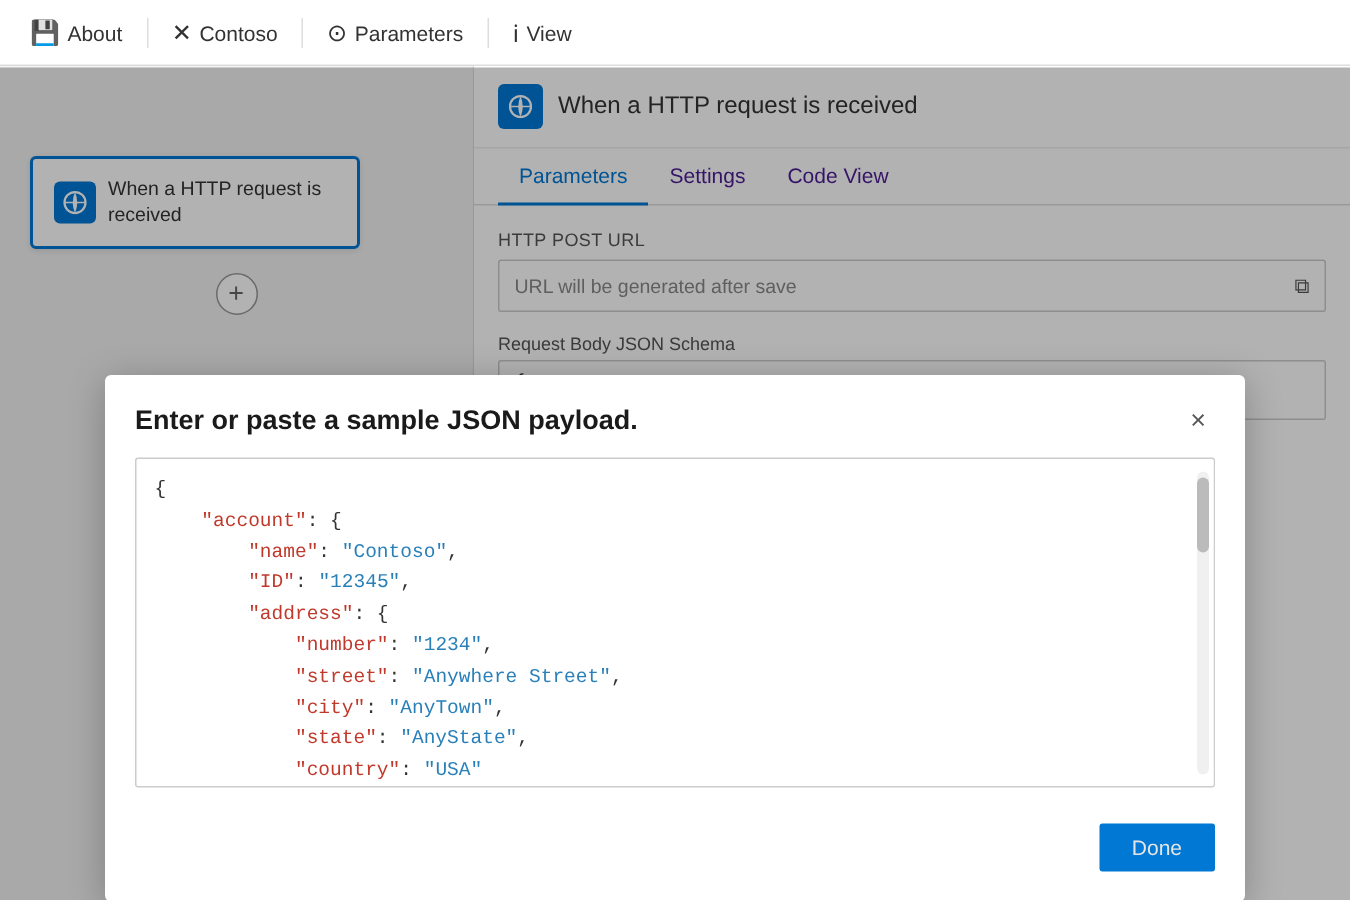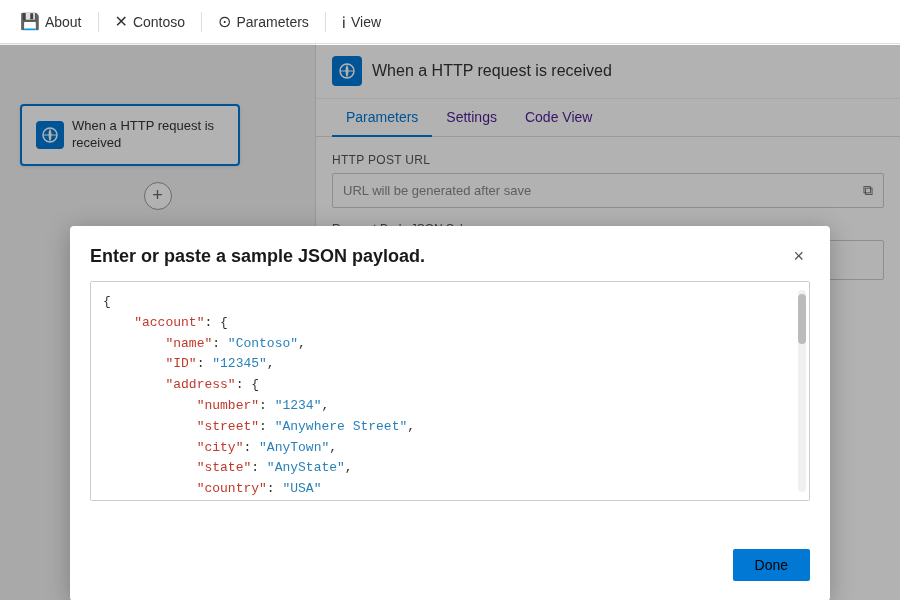--- a/index.html
+++ b/index.html
@@ -134,24 +134,23 @@
     .json-brace { color: #333; }
     .json-key { color: #c0392b; }
     .json-string { color: #2980b9; }
     .json-colon { color: #333; }
 
     .modal-footer {
       display: flex; justify-content: flex-end;
       padding: 8px 20px 20px 20px;
     }
     .btn-done {
-      background: #0078d4; color: #000000; border: none; border-radius: 2px;
+      background: #0078d4; color: #e5e5e5; border: none; border-radius: 2px;
       padding: 8px 22px; font-size: 14px; cursor: pointer;
       font-family: inherit;
-      margin-top: 24px;
     }
   </style>
 </head>
 <body>
 
 <div class="toolbar">
   <button class="toolbar-btn">
     <span class="icon">💾</span>
     <span>About</span>
   </button>

